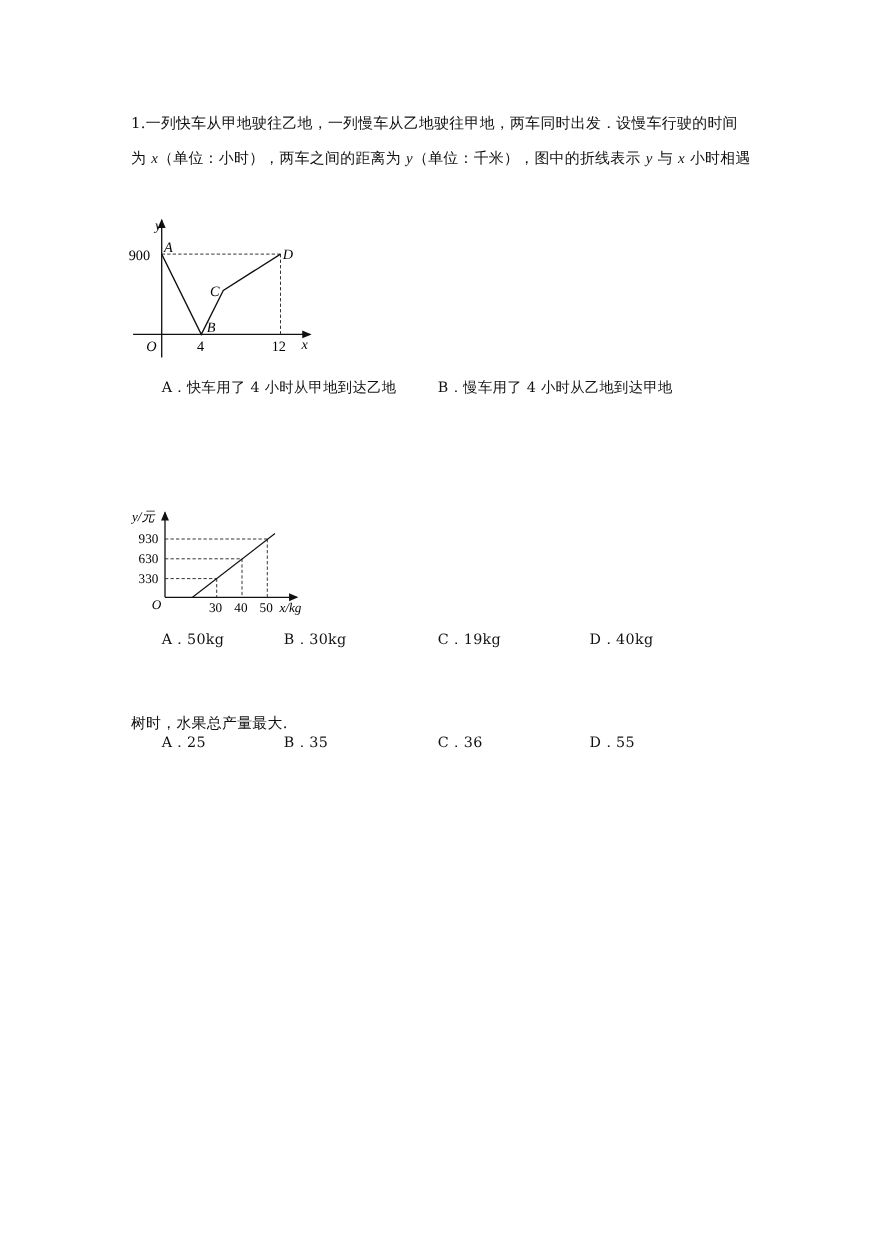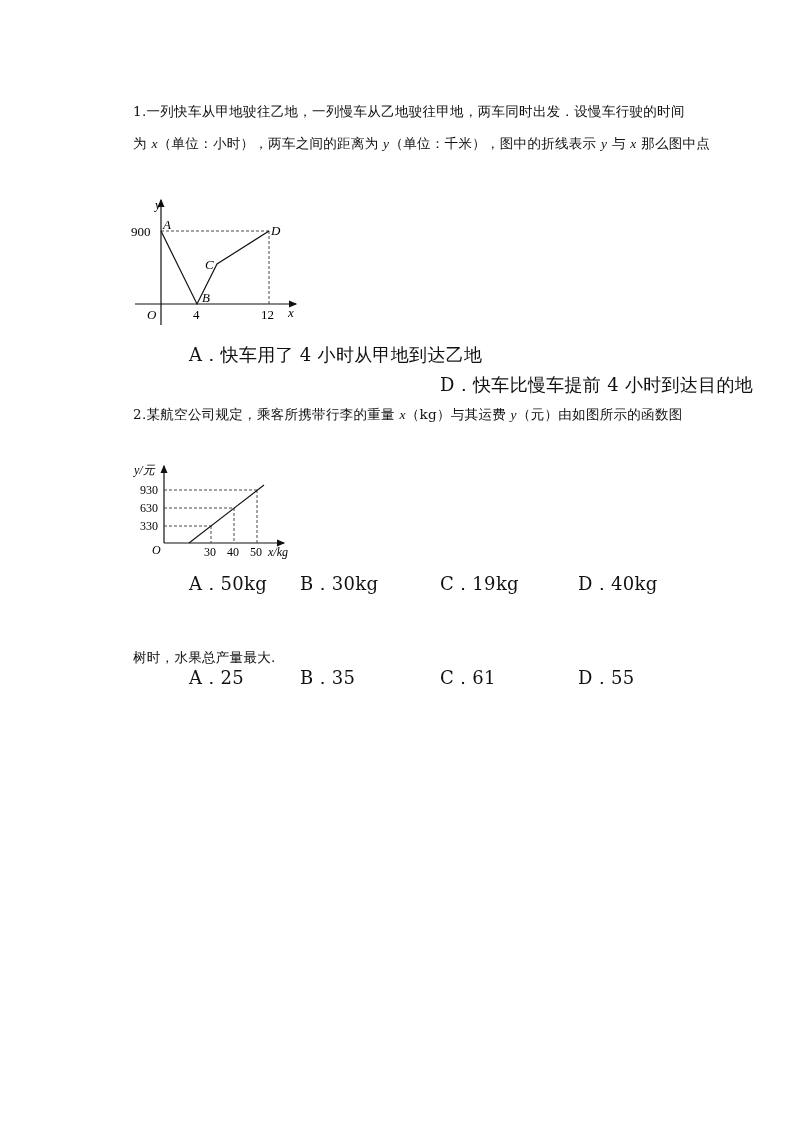--- a/index.html
+++ b/index.html
@@ -1,30 +1,30 @@
 <!DOCTYPE html>
 <html><head>
 <meta charset="utf-8">
 <style>
   html, body { margin: 0; padding: 0; background: #ffffff; }
   body { width: 793px; height: 1122px; position: relative; overflow: hidden;
          font-family: "DejaVu Serif", "Liberation Serif", serif; color: #111; }
-  .page { position: absolute; left: 14px; top: 0; width: 644px; height: 1122px; }
+  .page { position: absolute; left: 0; top: 0; width: 644px; height: 1122px; }
   .line { position: absolute; left: 119px; font-size: 13.5px; white-space: nowrap; letter-spacing: 0.3px; }
-  .opt { position: absolute; font-size: 18px; white-space: nowrap; letter-spacing: 0.3px; margin-left: 28px; }
+  .opt { position: absolute; font-size: 13px; white-space: nowrap; letter-spacing: 0.3px; }
   .it { font-style: italic; font-family: "Liberation Serif", serif; }
   svg text { font-family: "Liberation Serif", serif; }
 </style>
 </head>
 <body>
 
 <div class="page">
 
   <div class="line" style="top:103px">1.一列快车从甲地驶往乙地，一列慢车从乙地驶往甲地，两车同时出发．设慢车行驶的时间</div>
-  <div class="line" style="top:135px"><span>为 </span><span class="it">x</span><span>（单位：小时），两车之间的距离为 </span><span class="it">y</span><span>（单位：千米），图中的折线表示 </span><span class="it">y</span><span> 与 </span><span class="it">x</span><span> 那么图中点</span></div>
+  <div class="line" style="top:135px"><span>为 </span><span class="it">x</span><span>（单位：小时），两车之间的距离为 </span><span class="it">y</span><span>（单位：千米），图中的折线表示 </span><span class="it">y</span><span> 与 </span><span class="it">x</span><span> 小时相遇</span></div>
 
   <svg style="position:absolute;left:115px;top:192px" width="180" height="135" viewBox="115 192 180 135">
     <defs>
       <marker id="arr" markerWidth="8" markerHeight="8" refX="6" refY="3" orient="auto">
         <path d="M0,0 L7,3 L0,6 z" fill="#111"></path>
       </marker>
     </defs>
     <line x1="121" y1="304" x2="282" y2="304" stroke="#111" stroke-width="1.2" marker-end="url(#arr)"></line>
     <line x1="147" y1="325" x2="147" y2="200" stroke="#111" stroke-width="1.2" marker-end="url(#arr)"></line>
     <line x1="147" y1="231" x2="255" y2="231" stroke="#333" stroke-width="0.9" stroke-dasharray="3,2"></line>
@@ -36,23 +36,22 @@
     <text x="257" y="235" font-size="13" font-style="italic">D</text>
     <text x="191" y="269" font-size="13" font-style="italic">C</text>
     <text x="188" y="302" font-size="13" font-style="italic">B</text>
     <text x="133" y="319" font-size="13" font-style="italic">O</text>
     <text x="179" y="319" font-size="13">4</text>
     <text x="247" y="319" font-size="13">12</text>
     <text x="274" y="317" font-size="13" font-style="italic">x</text>
   </svg>
 
   <div class="opt" style="left:147px;top:343px">A．快车用了 4 小时从甲地到达乙地</div>
-  <div class="opt" style="left:398px;top:373px">D．快车比慢车提前 4 小时到达目的地</div>
+  <div class="opt" style="left:398px;top:343px">B．慢车用了 4 小时从乙地到达甲地</div>
 
-  <div class="line" style="top:406px"><span>2.某航空公司规定，乘客所携带行李的重量 </span><span class="it">x</span><span>（kg）与其运费 </span><span class="it">y</span><span>（元）由如图所示的函数图</span></div>
 
   <svg style="position:absolute;left:112px;top:460px" width="180" height="102" viewBox="112 460 180 102">
     <defs>
       <marker id="arr2" markerWidth="8" markerHeight="8" refX="6" refY="3" orient="auto">
         <path d="M0,0 L7,3 L0,6 z" fill="#111"></path>
       </marker>
     </defs>
     <line x1="150" y1="543" x2="270" y2="543" stroke="#111" stroke-width="1.2" marker-end="url(#arr2)"></line>
     <line x1="150" y1="543" x2="150" y2="466" stroke="#111" stroke-width="1.2" marker-end="url(#arr2)"></line>
     <line x1="150" y1="526" x2="197" y2="526" stroke="#333" stroke-width="0.9" stroke-dasharray="3,2"></line>
@@ -75,16 +74,16 @@
 
   <div class="opt" style="left:147px;top:572px">A．50kg</div>
   <div class="opt" style="left:258px;top:572px">B．30kg</div>
   <div class="opt" style="left:398px;top:572px">C．19kg</div>
   <div class="opt" style="left:536px;top:572px">D．40kg</div>
 
   <div class="line" style="top:649px">树时，水果总产量最大.</div>
 
   <div class="opt" style="left:147px;top:666px">A．25</div>
   <div class="opt" style="left:258px;top:666px">B．35</div>
-  <div class="opt" style="left:398px;top:666px">C．61</div>
+  <div class="opt" style="left:398px;top:666px">C．36</div>
   <div class="opt" style="left:536px;top:666px">D．55</div>
 
 </div>
 
 </body></html>

